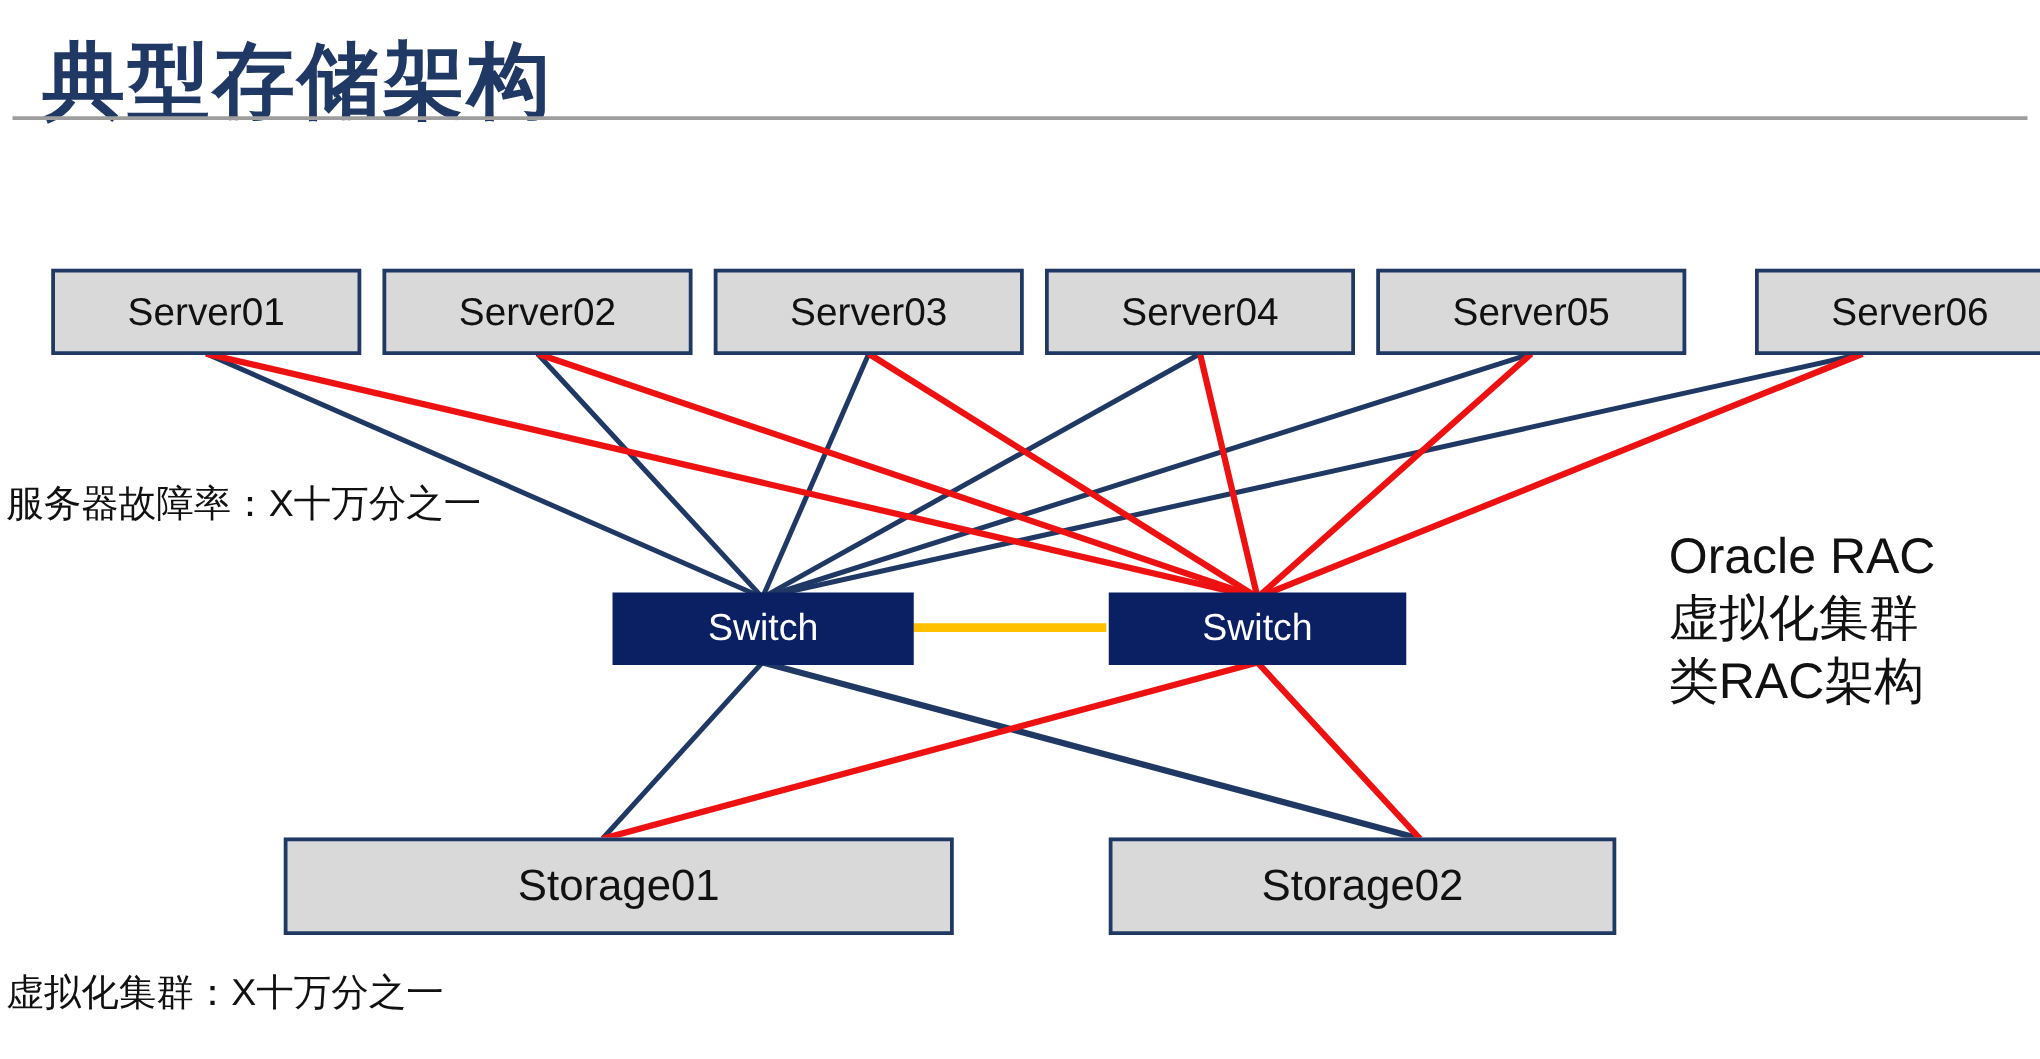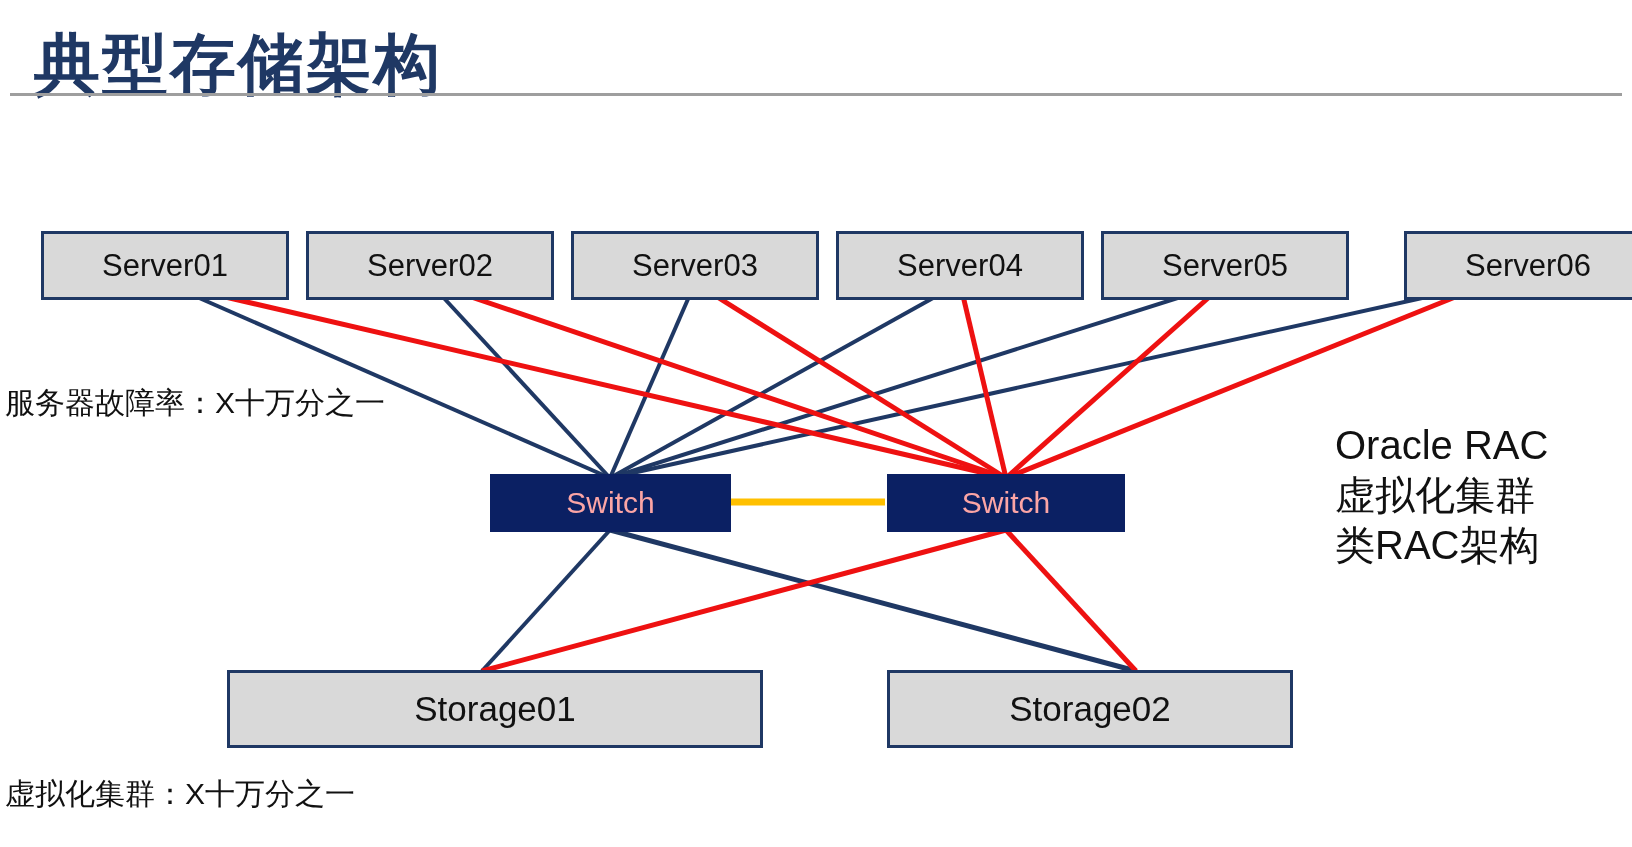--- a/index.html
+++ b/index.html
@@ -34,26 +34,25 @@
     align-items: center;
     justify-content: center;
     white-space: nowrap;
   }
   .server {
     top: 215px; height: 69px; width: 248px;
     background: #d9d9d9;
     border: 3px solid #1f3864;
     color: #111111;
     font-size: 31px;
-    margin-top: 16px;
   }
   .switch {
     top: 474px; height: 58px;
     background: #0b2063;
-    color: #fca5a5;
+    color: #ffffff;
     font-size: 30px;
   }
   .storage {
     top: 670px; height: 78px;
     background: #d9d9d9;
     border: 3px solid #1f3864;
     color: #111111;
     font-size: 35px;
   }
   .side-label {

